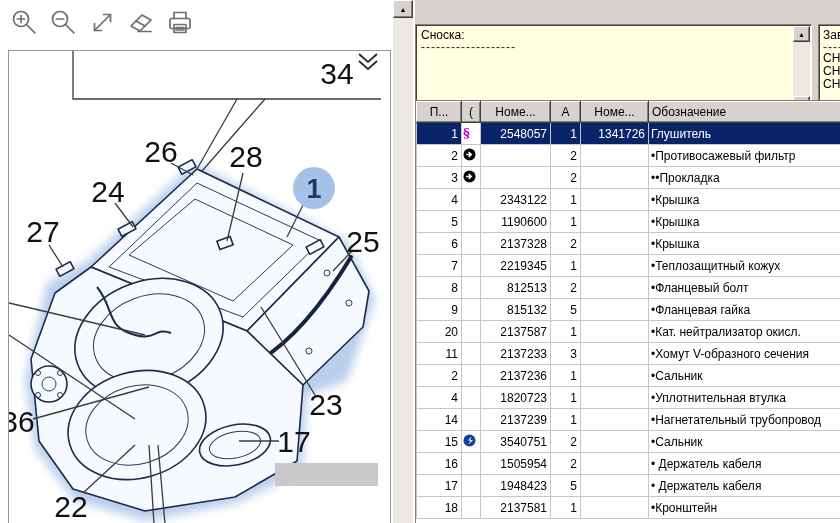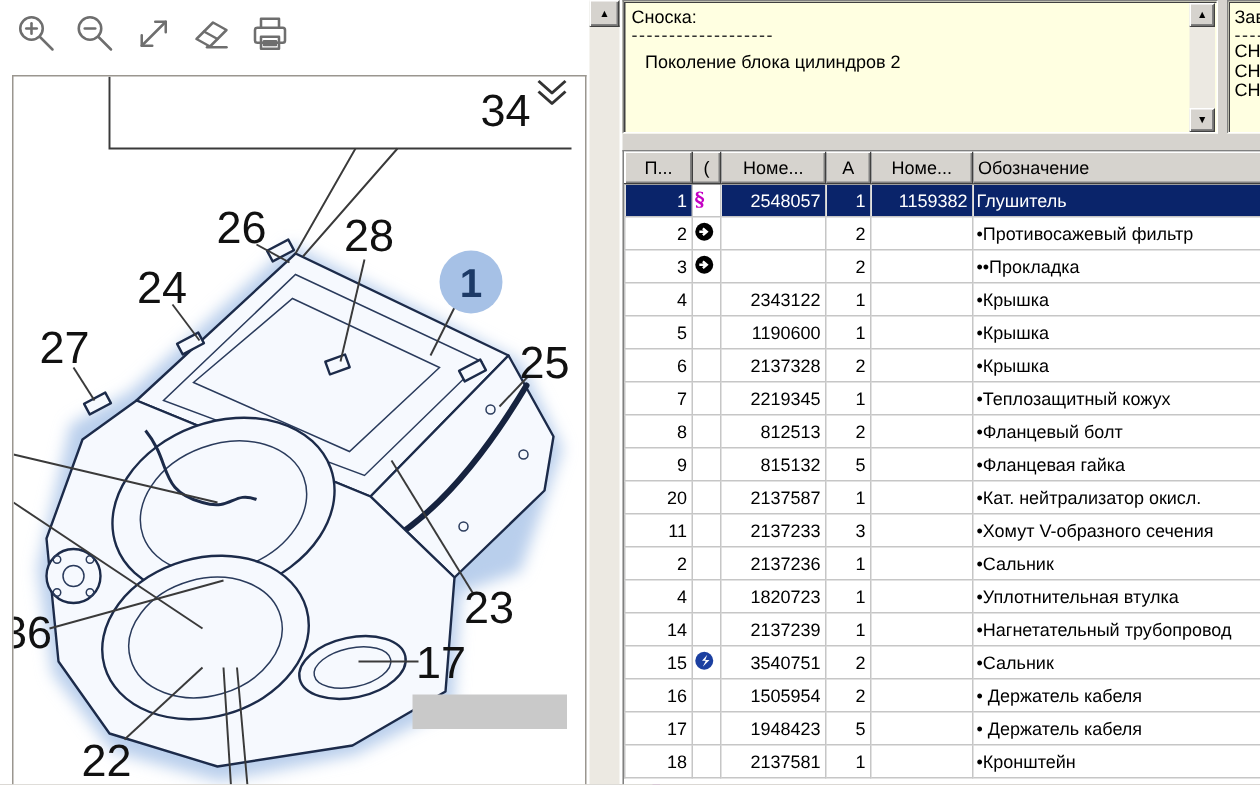--- a/index.html
+++ b/index.html
@@ -27,21 +27,21 @@
   
   .mid-scroll { position:absolute; left:393px; top:0; width:20px; height:523px; background:#ece9e2; }
   .win-btn { background:#d6d3ce; border:1px solid #404040; border-top-color:#fff; border-left-color:#fff;
              box-shadow:inset -1px -1px 0 #808080; color:#000; display:flex; align-items:center;
              justify-content:center; font-size:7px; cursor:pointer; }
   .mid-scroll .up { width:20px; height:18px; }
 
   
   .right-pane { position:absolute; left:415px; top:0; width:425px; height:523px; background:#d6d3ce; }
   .yellow-panel { background:#ffffe1; border:1px solid #808080; border-bottom-color:#fff; border-right-color:#fff;
-                  box-shadow:inset 1px 1px 0 #404040; font-size:12px; color:#000; }
+                  box-shadow:inset 1px 1px 0 #404040; font-size:12px; color:#000;margin-top:24px; }
   .footnote { position:absolute; left:0; top:0; width:397px; height:89px; padding:3px 22px 3px 5px; overflow:hidden; }
   .fn-divider, .fp-divider { letter-spacing:1px; color:#222; line-height:10px; white-space:nowrap; overflow:hidden; }
   .fn-body { padding:6px 0 0 9px; }
   .fn-scroll { position:absolute; right:1px; top:1px; width:17px; height:86px; background:#ece9e2;
                display:flex; flex-direction:column; justify-content:space-between; }
   .fn-scroll .sb { width:17px; height:16px; }
   .factory { position:absolute; left:403px; top:0; width:34px; height:89px; padding:3px 0 0 4px; overflow:hidden; }
   .factory .item { line-height:13px; }
 
   
@@ -219,21 +219,20 @@
 
   <div class="mid-scroll">
     <div class="win-btn up">▲</div>
   </div>
 
   <div class="right-pane">
 
     <div class="yellow-panel footnote">
       <div>Сноска:</div>
       <div class="fn-divider">-------------------</div>
-      <div class="fn-body">Поколение блока цилиндров 2</div>
       <div class="fn-scroll">
         <div class="win-btn sb">▲</div>
         <div class="win-btn sb">▼</div>
       </div>
     </div>
 
     <div class="yellow-panel factory">
       <div>Зав</div>
       <div class="fp-divider">------</div>
       <div>
@@ -262,21 +261,21 @@
             <th>Номе...</th>
             <th class="h-desc">Обозначение</th>
           </tr>
         </thead>
         <tbody>
             <tr class="sel">
     <td class="c-pos">1</td>
     <td class="c-marker"><span class="mark-par">§</span></td>
     <td class="c-num1">2548057</td>
     <td class="c-qty">1</td>
-    <td class="c-num2">1159382</td>
+    <td class="c-num2">1341726</td>
     <td class="c-desc">Глушитель</td>
   </tr>
             <tr>
     <td class="c-pos">2</td>
     <td class="c-marker"><svg width="13" height="13">
                   <circle cx="6.5" cy="6.5" r="6" fill="#000"></circle>
                   <path d="M3.2 6.5h4.2M5.6 4.2l2.6 2.3-2.6 2.3" stroke="#fff" stroke-width="1.6" fill="none"></path>
                 </svg></td>
     <td class="c-num1"></td>
     <td class="c-qty">2</td>

